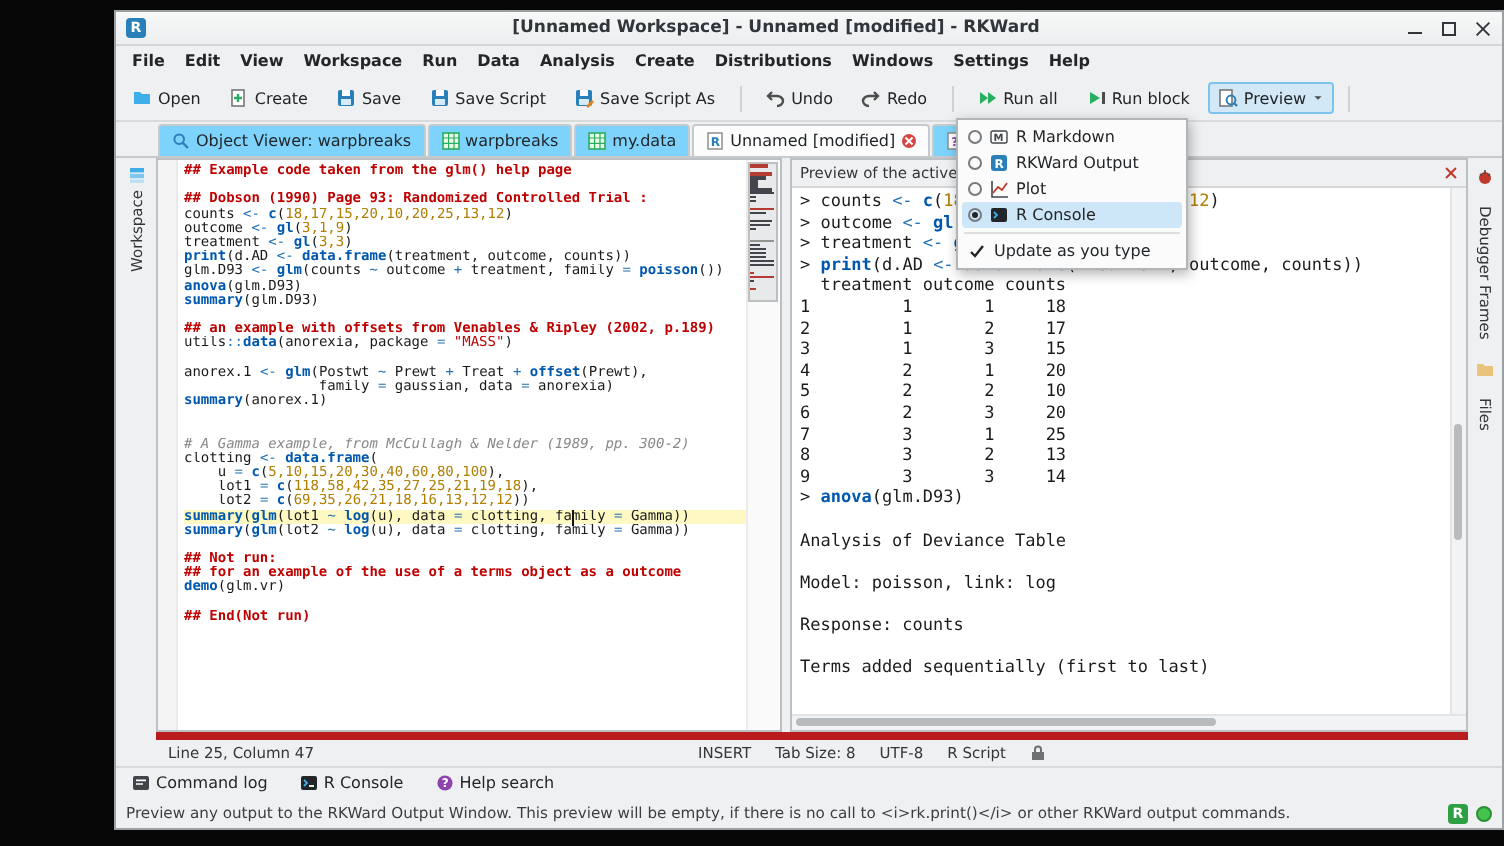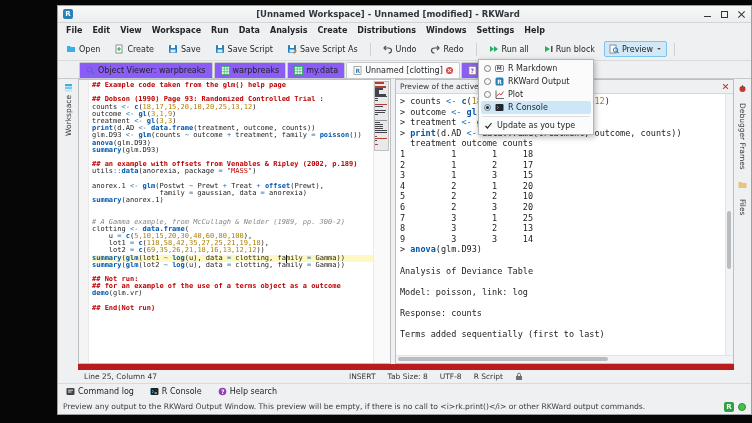--- a/index.html
+++ b/index.html
@@ -28,21 +28,21 @@
            border-bottom:1px solid #d8dadc;font-size:8px;}
   .tbtn{display:flex;align-items:center;gap:3px;padding:2px 4px;border-radius:2px;border:1px solid transparent;white-space:nowrap;}
   .tbtn.pressed{background:#d2e8f7;border-color:#7cc4ec;}
   .tbtn.disabled{color:#9fa3a6;}
   .tsep{width:1px;height:13px;background:#cfd2d4;margin:0 3px;}
   .ticon{width:10px;height:10px;display:inline-block;}
   
   .tabbar{height:17px;flex:0 0 17px;display:flex;align-items:flex-end;padding-left:21px;
           border-bottom:1px solid #c7cacc;}
   .tab{display:flex;align-items:center;gap:3px;padding:0 6px;font-size:8px;height:15px;
-       border:1px solid #c7cacc;border-bottom:none;background:#8b5cf6;border-radius:2px 2px 0 0;
+       border:1px solid #c7cacc;border-bottom:none;background:#7dd3fc;border-radius:2px 2px 0 0;
        margin-right:1px;white-space:nowrap;}
   .tab.active{background:#fcfcfc;}
   .tab-close{width:7px;height:7px;border-radius:50%;background:#d64541;position:relative;flex:0 0 7px;}
   .tab-close::before,.tab-close::after{content:"";position:absolute;left:3px;top:1px;width:1px;height:5px;background:#fff;}
   .tab-close::before{transform:rotate(45deg);} .tab-close::after{transform:rotate(-45deg);}
   
   .main{flex:1;display:flex;min-height:0;}
   .lstrip{width:20px;flex:0 0 20px;display:flex;flex-direction:column;align-items:center;padding-top:4px;gap:3px;}
   .vtab-left{writing-mode:vertical-rl;transform:rotate(180deg);font-size:7.5px;color:#31363b;}
   .rstrip{width:17px;flex:0 0 17px;display:flex;flex-direction:column;align-items:center;padding-top:5px;gap:10px;}
@@ -75,21 +75,21 @@
   .kline{white-space:pre;height:10.6px;overflow:hidden;}
   .vscroll{width:7px;flex:0 0 7px;background:#f2f3f4;border-left:1px solid #e2e4e5;position:relative;}
   .vhandle{position:absolute;top:45%;left:1px;width:4px;height:58px;background:#b9bcbe;border-radius:2px;}
   .hscroll{height:7px;flex:0 0 7px;background:#f2f3f4;border-top:1px solid #e2e4e5;position:relative;}
   .hhandle{position:absolute;left:2px;top:1px;height:4px;width:210px;background:#b9bcbe;border-radius:2px;}
   
   .tk-p{color:#1b1b1b;} .tk-doc{color:#bf0303;font-weight:bold;} .tk-com{color:#898887;font-style:italic;}
   .tk-f{color:#0057ae;font-weight:bold;} .tk-n{color:#b07e00;} .tk-s{color:#bf0303;} .tk-o{color:#1f6fb5;}
   
   .estatus{height:13px;flex:0 0 13px;display:flex;align-items:center;font-size:7.5px;color:#31363b;
-           padding:0 6px;gap:12px;border-top:6px solid #b91c1c;}
+           padding:0 6px;gap:12px;border-top:4px solid #b91c1c;}
   .egroup{display:flex;gap:12px;margin-left:auto;margin-right:205px;align-items:center;}
   
   .btools{height:15px;flex:0 0 15px;display:flex;align-items:center;gap:10px;padding:0 5px;font-size:8px;
           border-top:1px solid #d8dadc;}
   .btool{display:flex;align-items:center;gap:3px;padding:1px 3px;border-radius:2px;}
   .smsg{height:15px;flex:0 0 15px;display:flex;align-items:center;padding:0 5px;font-size:7.6px;color:#3b3f42;}
   .smsg-text{white-space:nowrap;overflow:hidden;}
   .rind{margin-left:auto;display:flex;gap:4px;align-items:center;flex:0 0 auto;}
   .rbox{width:10px;height:10px;border-radius:2px;background:#2ea043;color:#fff;font-size:7px;font-weight:bold;
         display:flex;align-items:center;justify-content:center;}
@@ -237,21 +237,21 @@
           <rect x="0.5" y="0.5" width="8" height="8" fill="#eafbe7" stroke="#27ae60" stroke-width="0.8"></rect>
           <path d="M0.5 3h8M0.5 5.7h8M3.3 0.5v8M6 0.5v8" stroke="#27ae60" stroke-width="0.6"></path>
         </svg>
       <span>my.data</span>
     </span>
     <span class="tab active">
       <svg class="micon" viewBox="0 0 9 9">
           <rect x="1" y="0.5" width="7" height="8" fill="#fff" stroke="#888" stroke-width="0.7"></rect>
           <text x="2.4" y="6.8" font-size="6" font-weight="bold" fill="#2980b9">R</text>
         </svg>
-      <span>Unnamed [clotting]</span>
+      <span>Unnamed [modified]</span>
       <span class="tab-close"></span>
     </span>
     <span class="tab">
       <svg class="micon" viewBox="0 0 9 9">
           <rect x="1" y="0.5" width="7" height="8" fill="#fff" stroke="#888" stroke-width="0.7"></rect>
           <text x="2.6" y="6.8" font-size="6" font-weight="bold" fill="#8e44ad">?</text>
         </svg>
       <span>glm.h</span>
     </span>
   </div>

